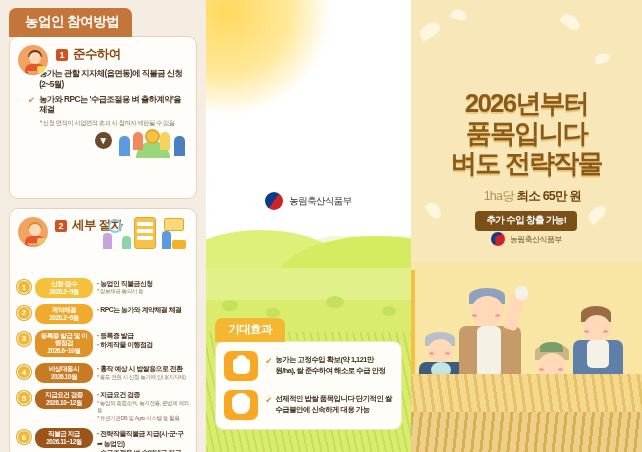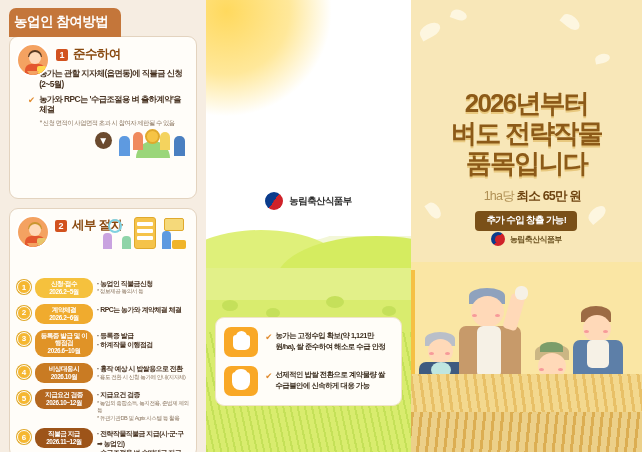--- a/index.html
+++ b/index.html
@@ -19,21 +19,21 @@
     position: relative;
     padding: 8px 9px;
   }
   .tab-header {
     display: inline-block;
     background: #c4763a;
     color: #fff;
     font-size: 13.5px;
     font-weight: bold;
     letter-spacing: -0.5px;
-    padding: 5px 13px 6px 5px;
+    padding: 5px 13px 6px 16px;
     border-radius: 7px 7px 0 0;
     position: relative;
     z-index: 3;
   }
   .card {
     background: #fffdf9;
     border: 1.3px solid #e3d3bf;
     border-radius: 9px;
     position: relative;
     margin-top: -1px;
@@ -142,21 +142,21 @@
   .c-field2 { position:absolute; left:0; top:300px; width:100%; height:152px; background:#d9ec6e; }
   .c-grass { position:absolute; left:0; bottom:0; width:100%; height:120px;
      background: repeating-linear-gradient(78deg, rgba(180,215,70,.55) 0 2px, rgba(0,0,0,0) 2px 7px); }
   .c-dot { position:absolute; border-radius:50%; background:#c5e05a; }
 
   .logo-center { position:absolute; left:0; right:0; top:192px; display:flex; align-items:center; justify-content:center; gap:6px; }
   .taegeuk { width:18px; height:18px; border-radius:50%; position:relative; overflow:hidden;
      background: linear-gradient(125deg, #0b3c8c 0%, #0b3c8c 50%, #cf2229 50%, #cf2229 100%); }
   .taegeuk::before { content:""; position:absolute; left:1px; top:2px; width:9px; height:9px; border-radius:50%; background:#0b3c8c; }
   .taegeuk::after { content:""; position:absolute; right:1px; bottom:2px; width:9px; height:9px; border-radius:50%; background:#cf2229; }
-  .logo-text { font-size:9.5px; font-weight:bold; color:#2b2b2b; letter-spacing:-0.6px; }
+  .logo-text { font-size:9.5px; font-weight:normal; color:#2b2b2b; letter-spacing:-0.6px; }
 
   .effect-wrap { position:absolute; left:9px; right:9px; top:318px; }
   .effect-tab {
     display:inline-block; background:#f5b731; color:#fff; font-weight:bold;
     font-size:11.5px; letter-spacing:-0.6px; padding:4px 13px 5px 13px;
     border-radius:7px 7px 0 0;
   }
   .effect-card {
     background:#fffdf8; border-radius:9px; border:1px solid #f0e4c8;
     padding:9px 8px 9px 8px; margin-top:-1px;
@@ -373,61 +373,62 @@
     <div class="c-dot" style="left:60px; top:308px; width:14px; height:10px;"></div>
     <div class="c-dot" style="left:120px; top:296px; width:18px; height:12px;"></div>
     <div class="c-dot" style="left:176px; top:306px; width:14px; height:10px;"></div>
 
     <div class="logo-center">
       <span class="taegeuk"></span>
       <span class="logo-text">농림축산식품부</span>
     </div>
 
     <div class="effect-wrap">
+      <div class="effect-tab">기대효과</div>
       <div class="effect-card">
 
         <div class="eff-row">
           <div class="eff-icon">
             <div class="ei-bag2"></div>
               <div class="ei-bag"></div>
           </div>
           <div class="eff-body">
             <span class="chk">✔</span>
             <span class="eff-txt">농가는 고정수입 확보(약 1,121만 원/ha), 쌀 준수하여 해소로 수급 안정</span>
           </div>
         </div>
 
         <div class="eff-row">
           <div class="eff-icon">
             <div class="ei-sack"></div>
               <div class="ei-sack2"></div>
           </div>
           <div class="eff-body">
             <span class="chk">✔</span>
-            <span class="eff-txt">선제적인 밥쌀 전환으로 계약물량 쌀 수급불안에 신속하게 대응 가능</span>
+            <span class="eff-txt">선제적인 밥쌀 품목입니다 단기적인 쌀 수급불안에 신속하게 대응 가능</span>
           </div>
         </div>
 
       </div>
     </div>
   </div>
 
   <div class="panel-right">
     <div class="r-top"></div>
     <div class="r-petal" style="left:8px;  top:24px;  width:22px; height:13px; transform:rotate(-28deg);"></div>
     <div class="r-petal" style="left:40px; top:10px;  width:16px; height:10px; transform:rotate(20deg);"></div>
     <div class="r-petal" style="left:150px;top:16px;  width:20px; height:12px; transform:rotate(40deg);"></div>
     <div class="r-petal" style="left:184px;top:54px;  width:15px; height:9px;  transform:rotate(-12deg);"></div>
     <div class="r-petal" style="left:14px; top:205px; width:18px; height:11px; transform:rotate(55deg);"></div>
     <div class="r-petal" style="left:176px;top:208px; width:20px; height:12px; transform:rotate(-40deg);"></div>
 
     <div class="r-headline">
       <div class="hl-line">2026년부터</div>
+      <div class="hl-line">품목입니다</div>
       <div class="hl-line">벼도 전략작물</div>
-      <div class="hl-line">품목입니다</div>
       <div class="hl-sub">
         <span class="dim">1ha</span><span class="dim">당</span>
         <span class="strong">최소 65만 원</span>
       </div>
       <div class="hl-badge">추가 수입 창출 가능!</div>
     </div>
 
     <div class="r-logo">
       <span class="taegeuk" style="width:14px;height:14px;"></span>
       <span class="logo-text">농림축산식품부</span>

